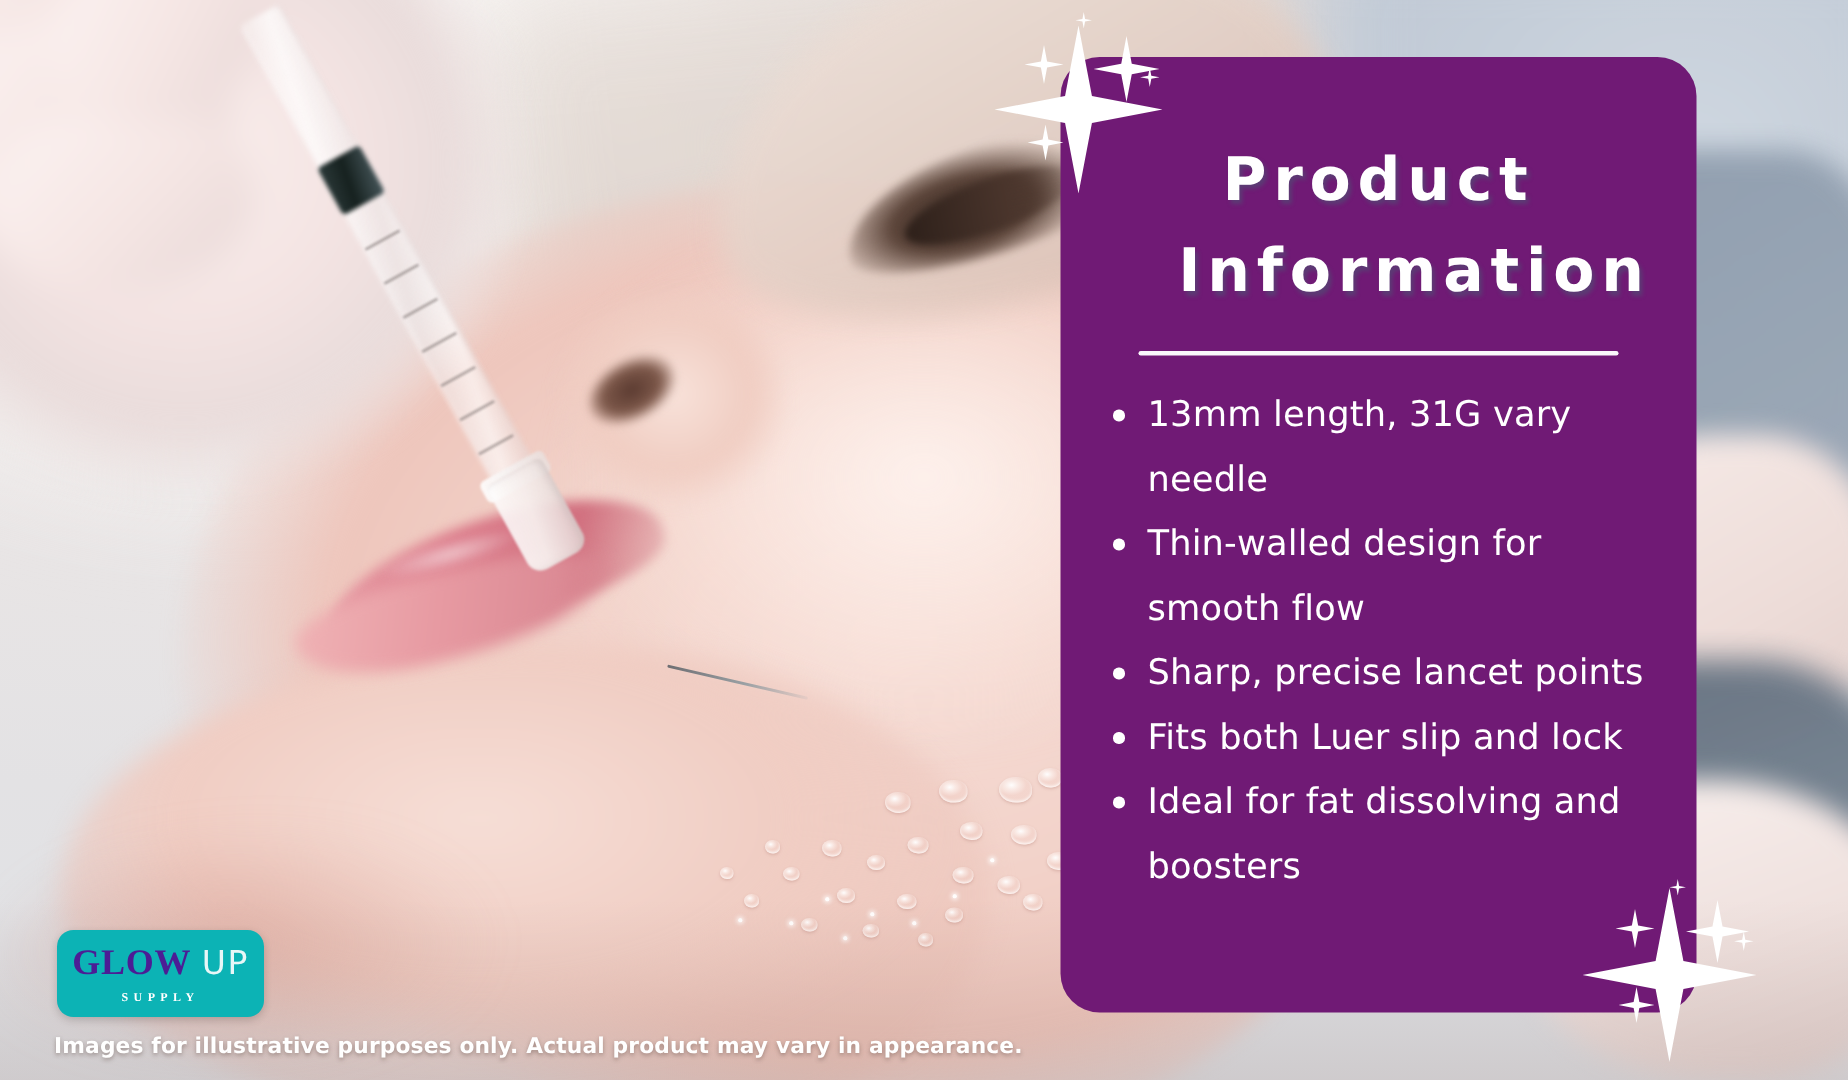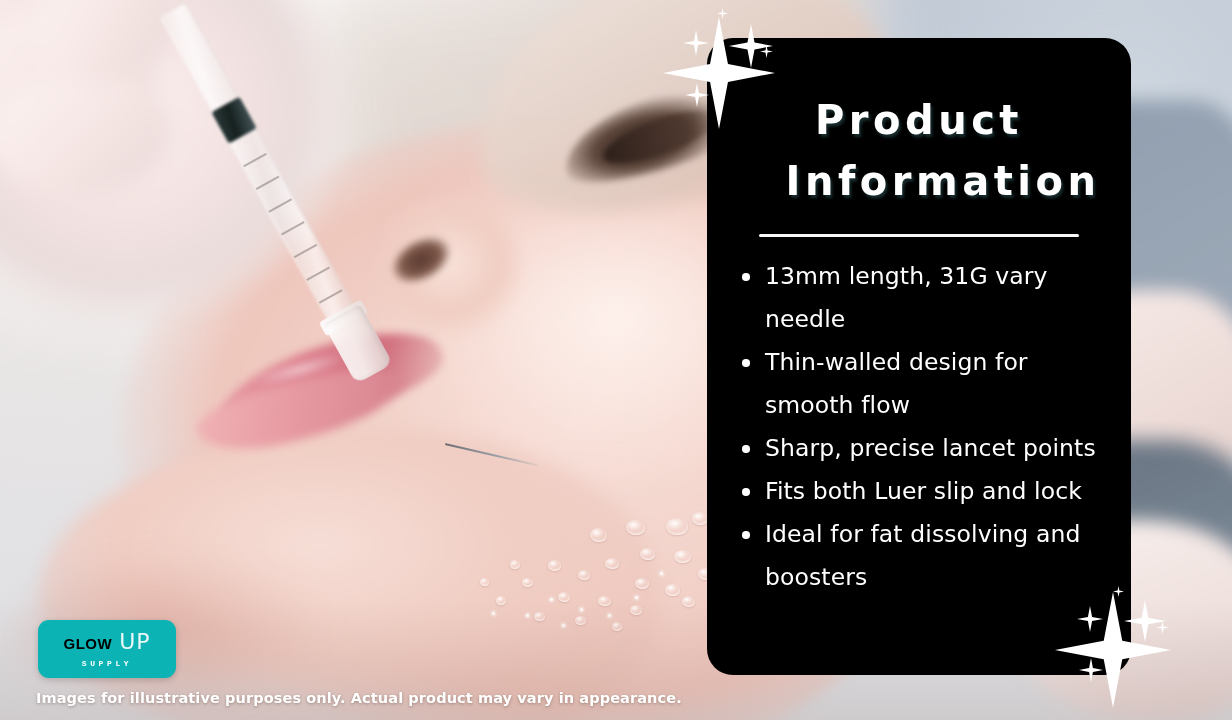--- a/index.html
+++ b/index.html
@@ -238,21 +238,21 @@
   }
   .ph-bottomfade {
     position:absolute; left:0; right:0; bottom:0; height:120px;
     background:linear-gradient(180deg, rgba(150,120,115,0) 0%, rgba(142,112,106,.20) 100%);
   }
 
   
   .panel {
     position:absolute;
     left:707px; top:38px; width:424px; height:637px;
-    background:#000000;
+    background:#701a75;
     border-radius:26px;
   }
   .panel-title {
     text-align:center;
     color:#ffffff;
     font-family:"DejaVu Sans", sans-serif;
     font-weight:700;
     font-size:40px;
     line-height:61px;
     letter-spacing:4.5px;
@@ -314,36 +314,36 @@
     border-radius:11px;
     display:flex; flex-direction:column;
     align-items:center; justify-content:center;
     box-shadow:0 2px 6px rgba(0,0,0,.18);
   }
   .logo-top {
     display:flex; align-items:baseline; gap:7px;
     line-height:1;
   }
   .logo-glow {
-    font-family:Liberation Sans, sans-serif;
+    font-family:Liberation Serif, serif;
     font-weight:700;
-    font-size:15px;
-    color:#000000;
+    font-size:24px;
+    color:#4c1d95;
     letter-spacing:.5px;
   }
   .logo-up {
     font-family:"DejaVu Sans", sans-serif;
     font-weight:400;
     font-size:22px;
     color:#e8f7f7;
     letter-spacing:1px;
   }
   .logo-supply {
     margin-top:6px;
-    font-family:Liberation Mono, monospace;
+    font-family:Liberation Serif, serif;
     font-weight:700;
     font-size:8px;
     color:#ffffff;
     letter-spacing:3.6px;
   }
 
   
   .disclaimer {
     position:absolute;
     left:36px; bottom:14px;

